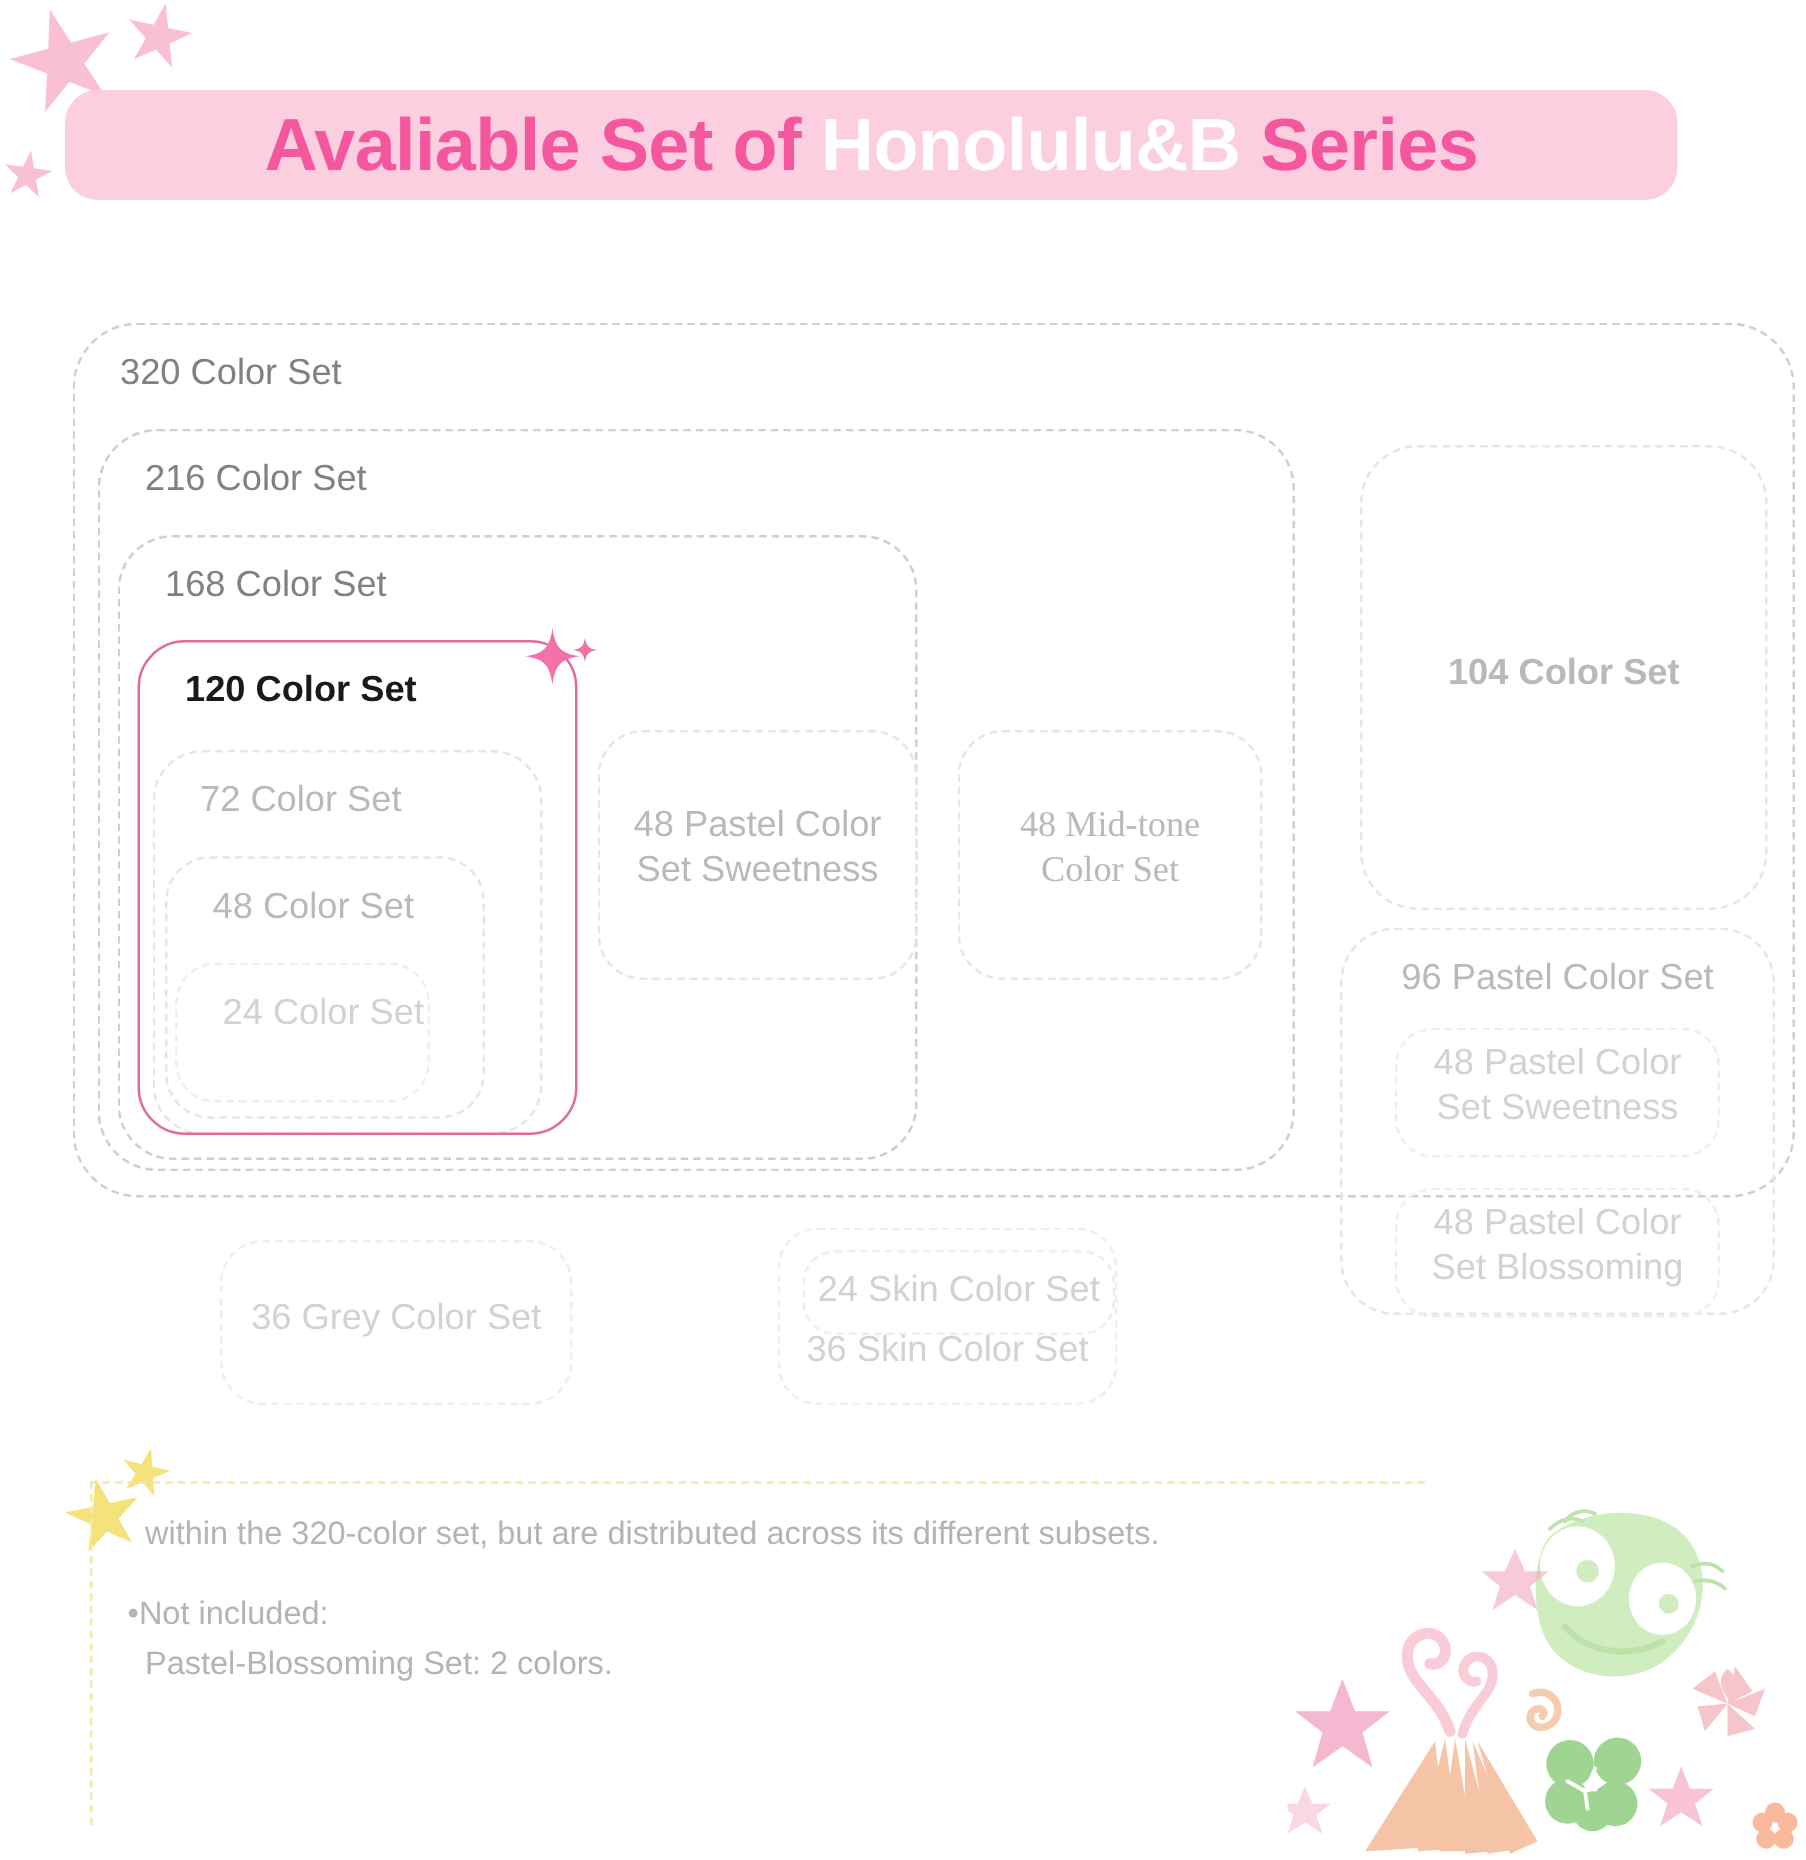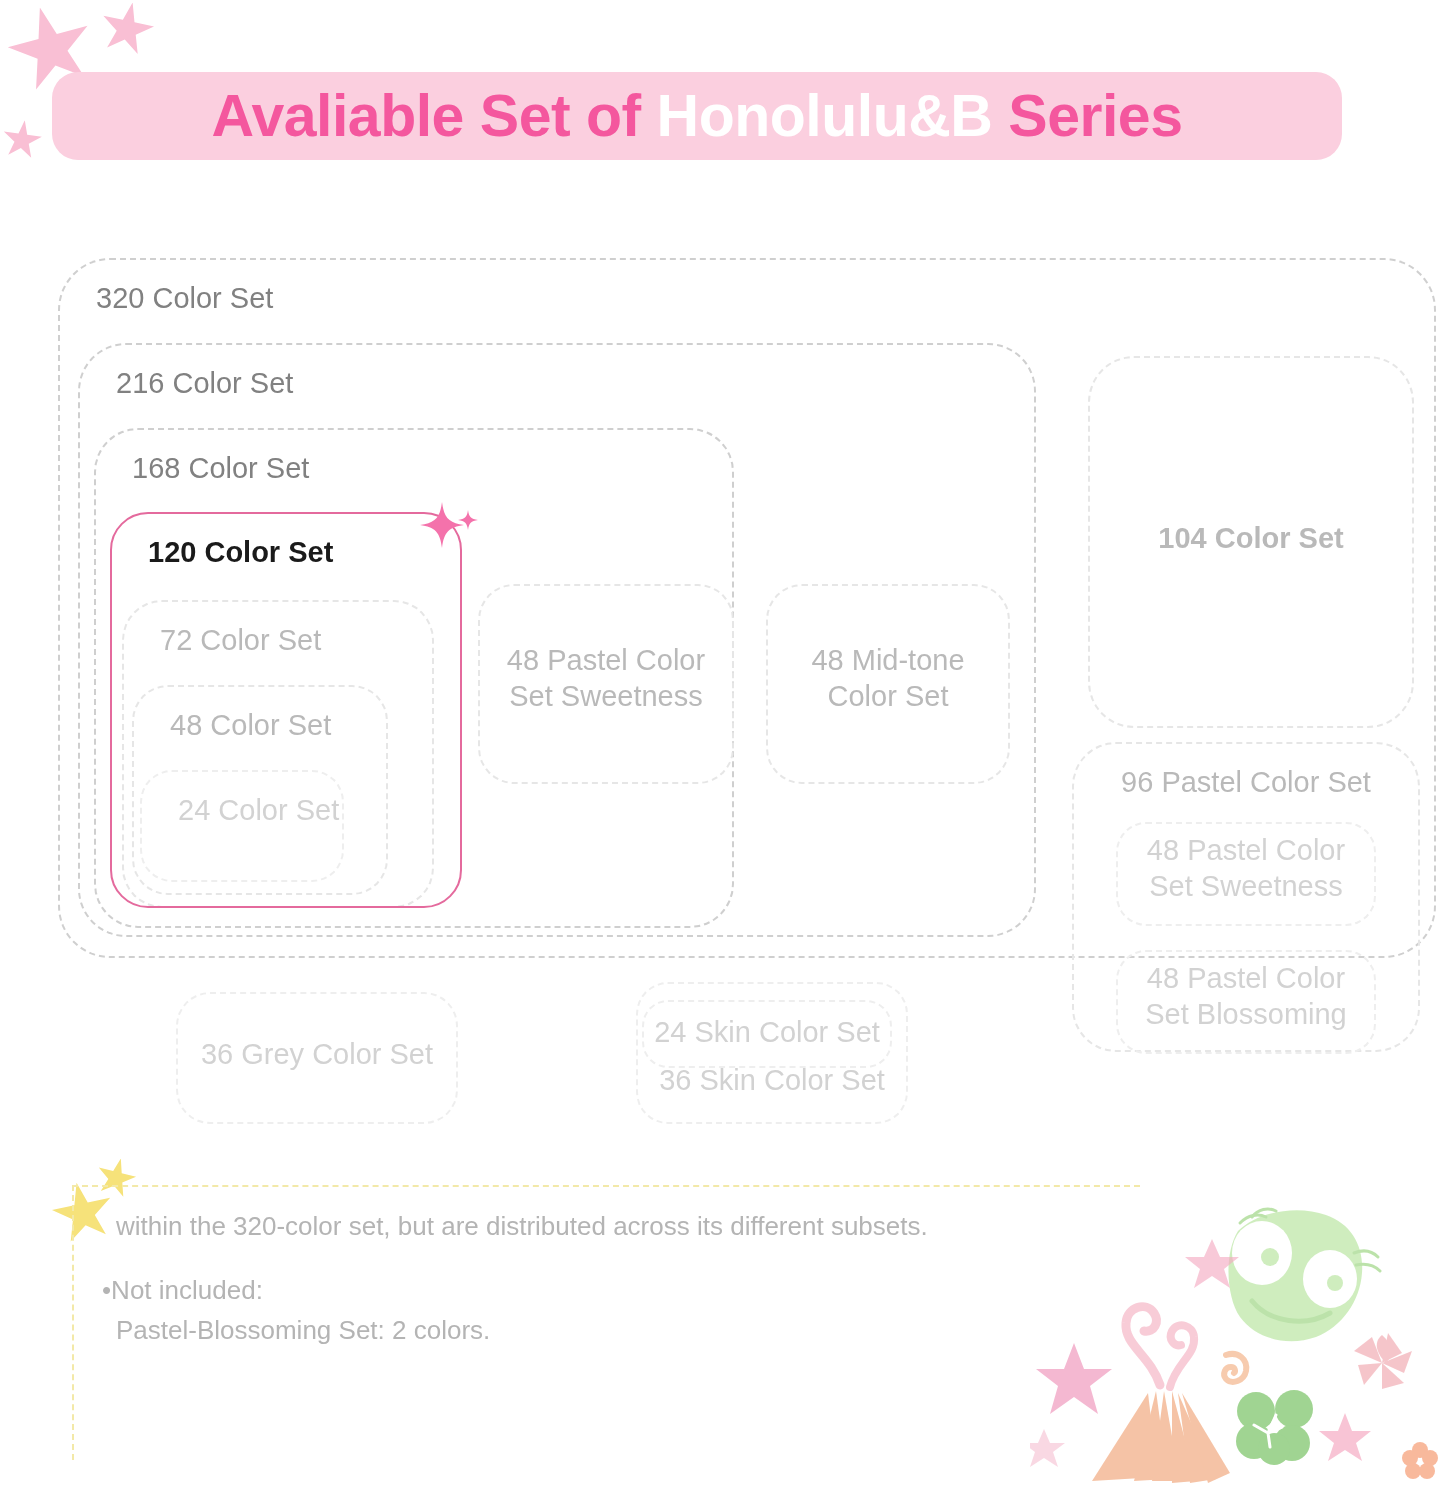--- a/index.html
+++ b/index.html
@@ -197,21 +197,21 @@
   </div>
 
   <div class="box faint" id="box-48-pastel-sweet" style="left:478px; top:584px; width:256px; height:200px; border-radius:36px;">
     <div class="box-label label-center" style="top:56px;">
       <div>48 Pastel Color</div>
       <div>Set Sweetness</div>
     </div>
   </div>
 
   <div class="box faint" id="box-48-midtone" style="left:766px; top:584px; width:244px; height:200px; border-radius:36px;">
-    <div class="box-label label-center" style="top:56px;">
+    <div class="box-label label-center" style="top:56px;font-family:Liberation Serif, serif;">
       <div>48 Mid-tone</div>
       <div>Color Set</div>
     </div>
   </div>
 
   <div class="box faint" id="box-104" style="left:1088px; top:356px; width:326px; height:372px; border-radius:46px;font-weight:bold;">
     <div class="box-label label-center" style="top:162px;">104 Color Set</div>
   </div>
 
   <div class="box faint" id="box-96-pastel" style="left:1072px; top:742px; width:348px; height:310px; border-radius:44px;">
@@ -229,21 +229,21 @@
     <div class="box-label label-center" style="top:8px;">
       <div>48 Pastel Color</div>
       <div>Set Blossoming</div>
     </div>
   </div>
 
   <div class="box vfaint" id="box-36-grey" style="left:176px; top:992px; width:282px; height:132px; border-radius:34px;">
     <div class="box-label label-center" style="top:42px;">36 Grey Color Set</div>
   </div>
 
-  <div class="box vfaint" id="box-36-skin" style="left:636px; top:982px; width:272px; height:142px; border-radius:32px;">
+  <div class="box vfaint" id="box-36-skin" style="left:622px; top:982px; width:272px; height:142px; border-radius:32px;">
     <div class="box-label label-center" style="top:78px;">36 Skin Color Set</div>
   </div>
 
   <div class="box vfaint" id="box-24-skin" style="left:642px; top:1000px; width:250px; height:68px; border-radius:26px;">
     <div class="box-label label-center" style="top:12px;">24 Skin Color Set</div>
   </div>
 
 </div>
 
 <div class="deco star-yellow" style="left:52px; top:1182px; width:62px; height:62px; transform:rotate(-12deg);"></div>

